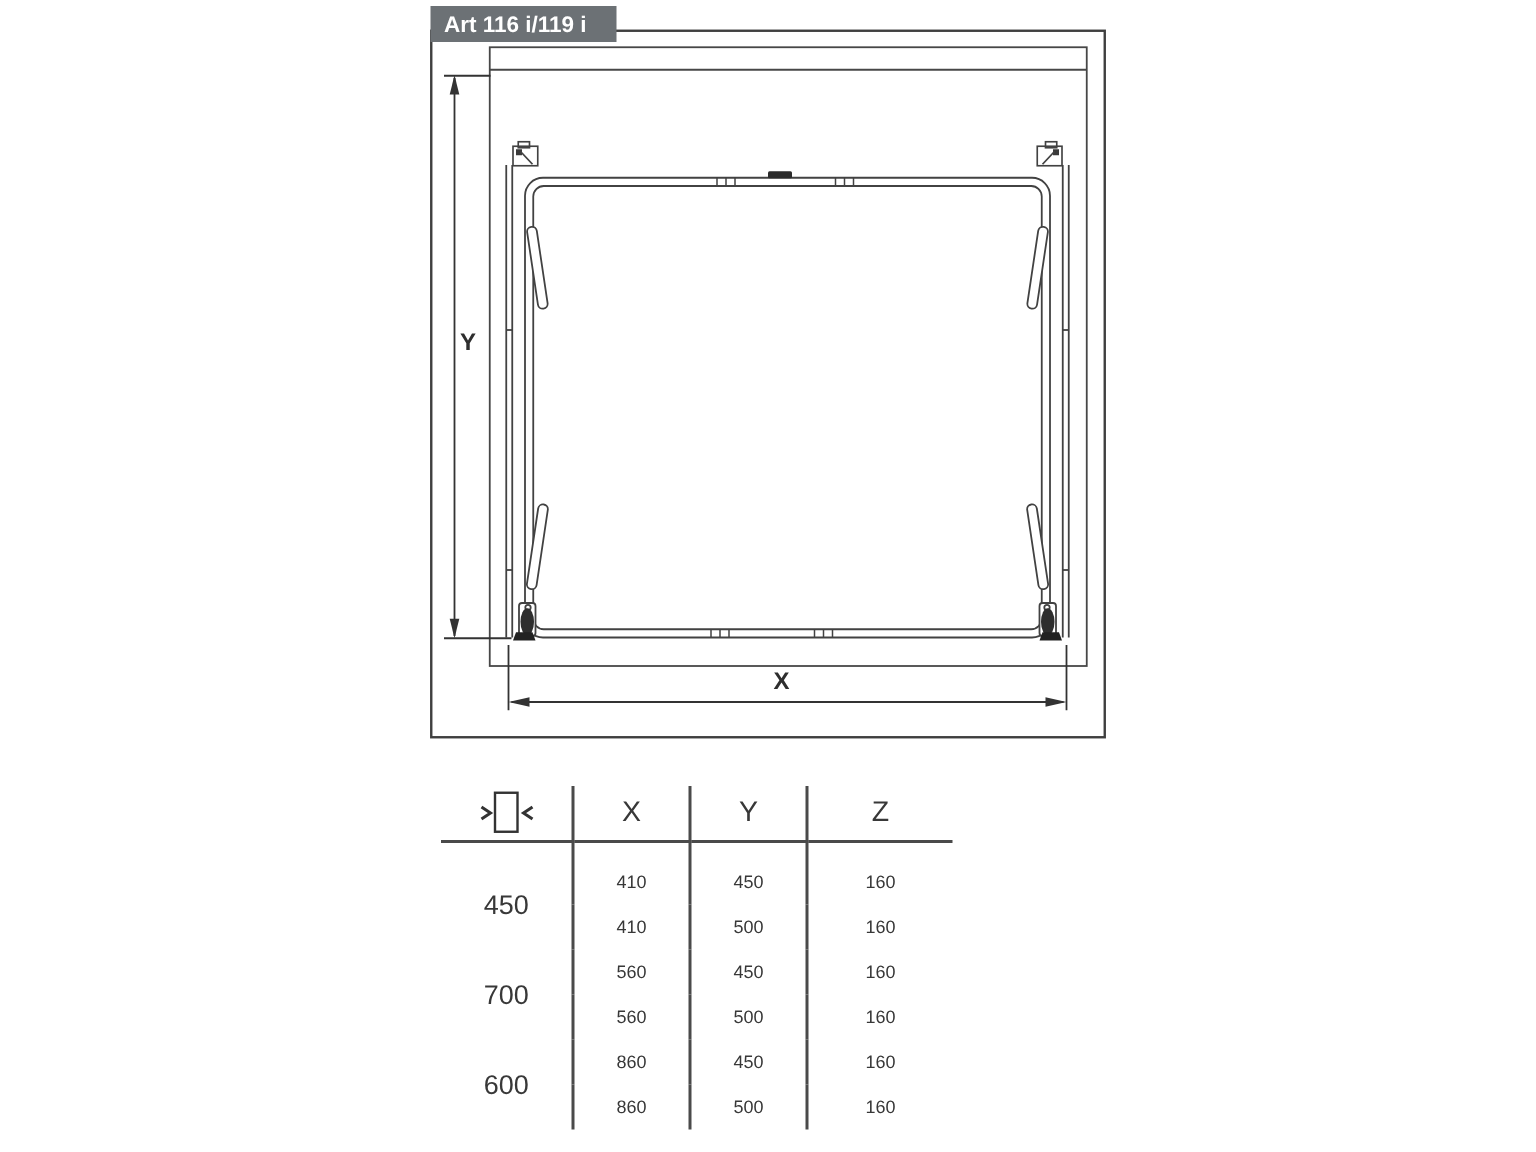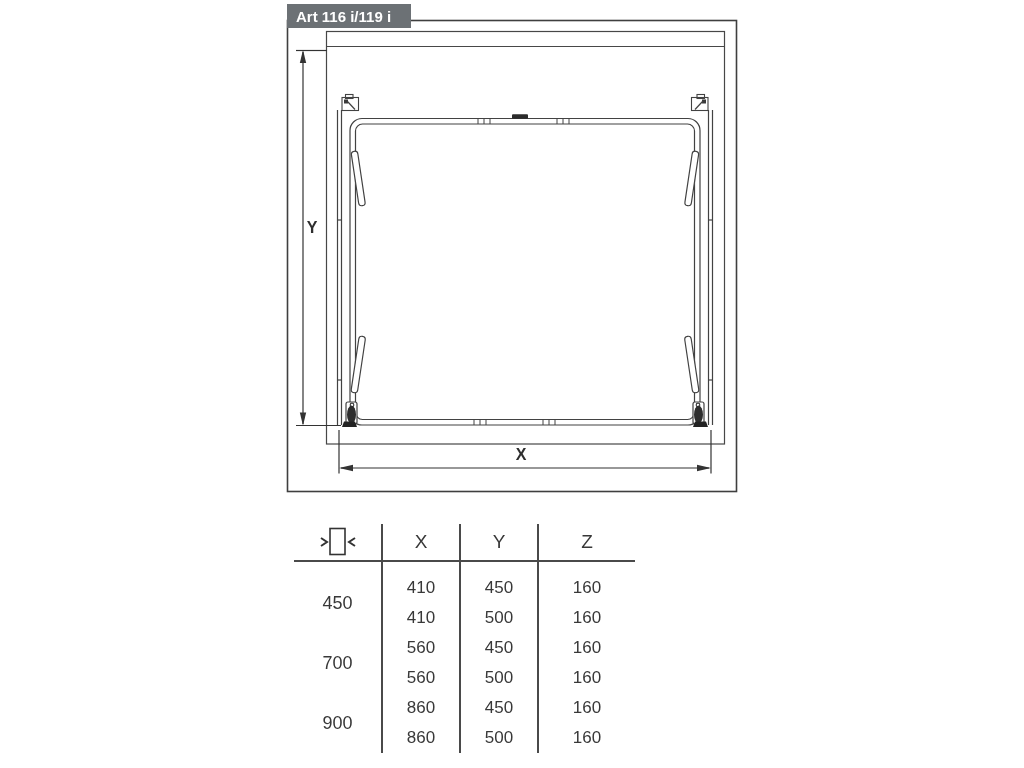--- a/index.html
+++ b/index.html
@@ -17,21 +17,21 @@
   table.dims{border-collapse:collapse;table-layout:fixed;}
   table.dims col.c0{width:88px;}
   table.dims col.c1{width:78px;}
   table.dims col.c2{width:78px;}
   table.dims col.c3{width:97px;}
   table.dims th{
     height:36px;font-size:19px;font-weight:normal;text-align:center;
     vertical-align:middle;border-bottom:2px solid #4a4a4a;padding:0;
   }
   table.dims td{
-    height:30px;font-size:17px;text-align:center;vertical-align:middle;padding:0;
+    height:30px;font-size:12px;text-align:center;vertical-align:middle;padding:0;
   }
   table.dims .col-sep{border-right:2px solid #4a4a4a;}
   table.dims tbody tr.first-row td{padding-top:11px;}
   table.dims td.group{font-size:18px;}
   .sym-icon{display:inline-block;vertical-align:middle;}
 </style>
 </head>
 <body>
 
 <svg id="drawing" width="1024" height="520" viewBox="0 0 1024 520">
@@ -159,21 +159,21 @@
         <td class="col-sep">560</td>
         <td class="col-sep">450</td>
         <td>160</td>
       </tr>
       <tr>
         <td class="col-sep">560</td>
         <td class="col-sep">500</td>
         <td>160</td>
       </tr>
       <tr>
-        <td class="col-sep group" rowspan="2">900</td>
+        <td class="col-sep group" rowspan="2">600</td>
         <td class="col-sep">860</td>
         <td class="col-sep">450</td>
         <td>160</td>
       </tr>
       <tr>
         <td class="col-sep">860</td>
         <td class="col-sep">500</td>
         <td>160</td>
       </tr>
     </tbody>

